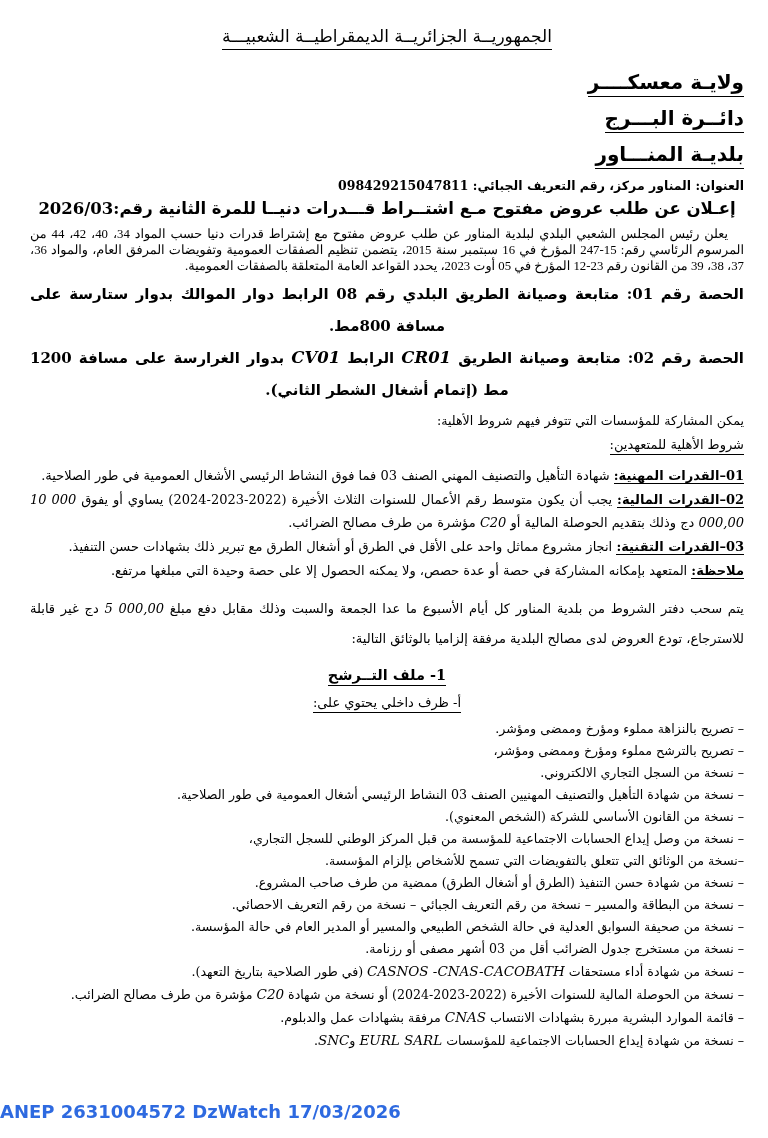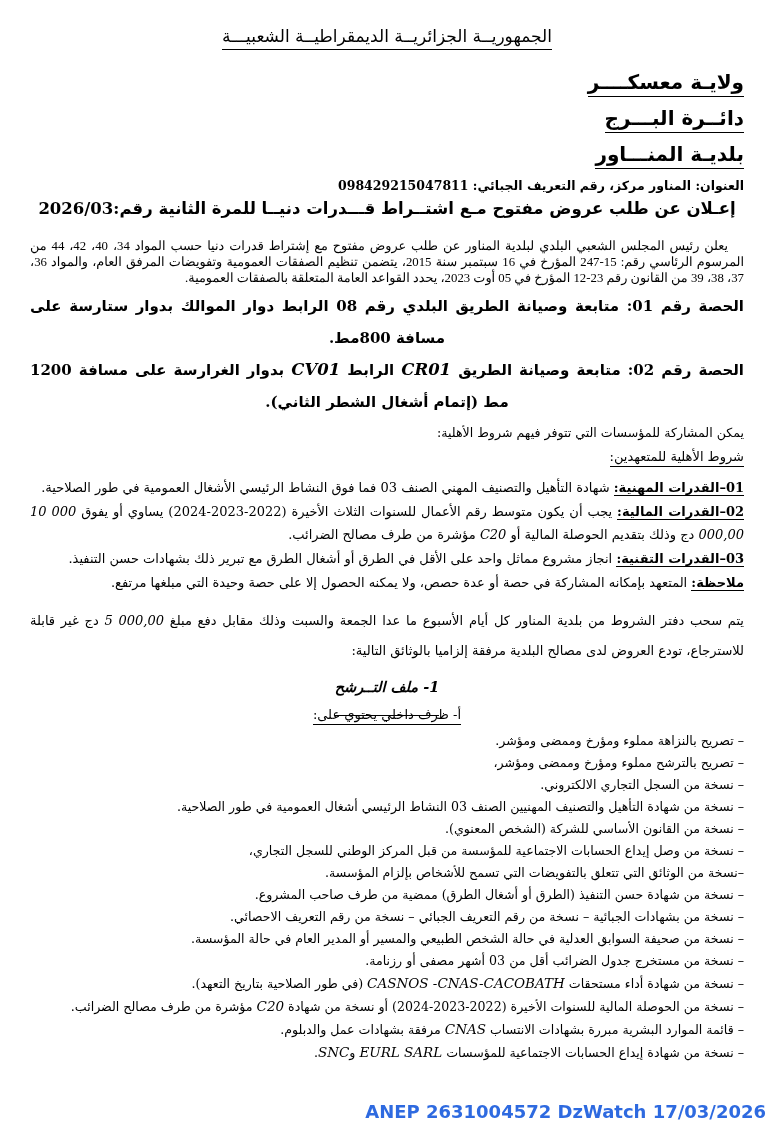--- a/index.html
+++ b/index.html
@@ -16,21 +16,21 @@
 
   .republic{ font-size:17px; font-weight:400; text-align:center; margin-bottom:24px; }
   .republic span{ border-bottom:1.6px solid #000; padding-bottom:3px; }
 
   .admin{ margin-bottom:8px; }
   .admin-line{ font-size:20px; font-weight:700; margin-bottom:12px; }
   .admin-line span{ border-bottom:1.5px solid #000; padding-bottom:2px; }
 
   .address{ font-size:12.5px; font-weight:700; margin-bottom:6px; }
 
-  .notice-title{ font-size:16.5px; font-weight:700; text-align:center; margin-bottom:20px; }
+  .notice-title{ font-size:16.5px; font-weight:700; text-align:center; margin-bottom:8px; }
 
   .intro{
     font-size:12.8px; line-height:16px; text-align:justify;
     text-indent:16px; margin-bottom:4px;font-family:Liberation Serif, serif;
   }
 
   .lots p{
     font-size:15px; font-weight:700; line-height:32px;
     text-align:justify; text-align-last:center;
   }
@@ -39,31 +39,31 @@
   .participation{ font-size:12.6px; margin:7px 0 9px; }
 
   .elig-heading{ font-size:13px; margin-bottom:9px; }
   .elig-item{ font-size:13px; line-height:23px; text-align:justify; margin-bottom:1px; }
   .elig-label{ font-weight:700; border-bottom:1.3px solid #000; }
   .note{ font-size:13px; line-height:23px; margin-top:1px; }
 
   .withdraw{ font-size:13px; line-height:30px; text-align:justify; margin-top:12px; }
 
   .candidacy{ font-size:14.5px; font-weight:700; text-align:center; margin:12px 0 12px; }
-  .candidacy span{ border-bottom:1.4px solid #000; padding-bottom:20px;font-style:italic; }
+  .candidacy span{ border-bottom:1.4px solid #000; padding-bottom:2px; }
 
   .envelope{ font-size:13px; margin-bottom:8px;text-align:center; }
   .envelope span{ border-bottom:1.3px solid #000; padding-bottom:2px; }
 
   .doc-list p{ font-size:12.6px; line-height:22px; }
   .doc-list .lat{ font-size:13.5px; }
 
   .anep{
     position:absolute; left:0; right:2px; bottom:16px;
-    text-align:right; direction:ltr;
+    text-align:left; direction:ltr;
     font-family:"DejaVu Sans",sans-serif; font-weight:700;
     font-size:18px; color:#2e6ae0;
   }
 </style>
 </head>
 <body>
 
 <div class="page">
 
   <div class="republic">
@@ -107,21 +107,21 @@
 
   <div class="doc-list">
     <p>– تصريح بالنزاهة مملوء ومؤرخ وممضى ومؤشر.</p>
     <p>– تصريح بالترشح مملوء ومؤرخ وممضى ومؤشر،</p>
     <p>– نسخة من السجل التجاري الالكتروني.</p>
     <p>– نسخة من شهادة التأهيل والتصنيف المهنيين الصنف 03 النشاط الرئيسي أشغال العمومية في طور الصلاحية.</p>
     <p>– نسخة من القانون الأساسي للشركة (الشخص المعنوي).</p>
     <p>– نسخة من وصل إيداع الحسابات الاجتماعية للمؤسسة من قبل المركز الوطني للسجل التجاري،</p>
     <p>–نسخة من الوثائق التي تتعلق بالتفويضات التي تسمح للأشخاص بإلزام المؤسسة.</p>
     <p>– نسخة من شهادة حسن التنفيذ (الطرق أو أشغال الطرق) ممضية من طرف صاحب المشروع.</p>
-    <p>– نسخة من بشهادات الجبائية – نسخة من رقم التعريف الجبائي – نسخة من رقم التعريف الاحصائي.</p>
+    <p>– نسخة من البطاقة والمسير – نسخة من رقم التعريف الجبائي – نسخة من رقم التعريف الاحصائي.</p>
     <p>– نسخة من صحيفة السوابق العدلية في حالة الشخص الطبيعي والمسير أو المدير العام في حالة المؤسسة.</p>
     <p>– نسخة من مستخرج جدول الضرائب أقل من 03 أشهر مصفى أو رزنامة.</p>
     <p><span>– نسخة من شهادة أداء مستحقات </span><span class="lat">CASNOS -CNAS-CACOBATH</span><span> (في طور الصلاحية بتاريخ التعهد).</span></p>
     <p><span>– نسخة من الحوصلة المالية للسنوات الأخيرة (2022-2023-2024) أو نسخة من شهادة </span><span class="lat">C20</span><span> مؤشرة من طرف مصالح الضرائب.</span></p>
     <p><span>– قائمة الموارد البشرية مبررة بشهادات الانتساب </span><span class="lat">CNAS</span><span> مرفقة بشهادات عمل والدبلوم.</span></p>
     <p><span>– نسخة من شهادة إيداع الحسابات الاجتماعية للمؤسسات </span><span class="lat">EURL SARL</span><span> و</span><span class="lat">SNC</span><span>.</span></p>
   </div>
 
   <div class="anep" style="color: rgb(46, 106, 224);">ANEP 2631004572 DzWatch 17/03/2026</div>
 

